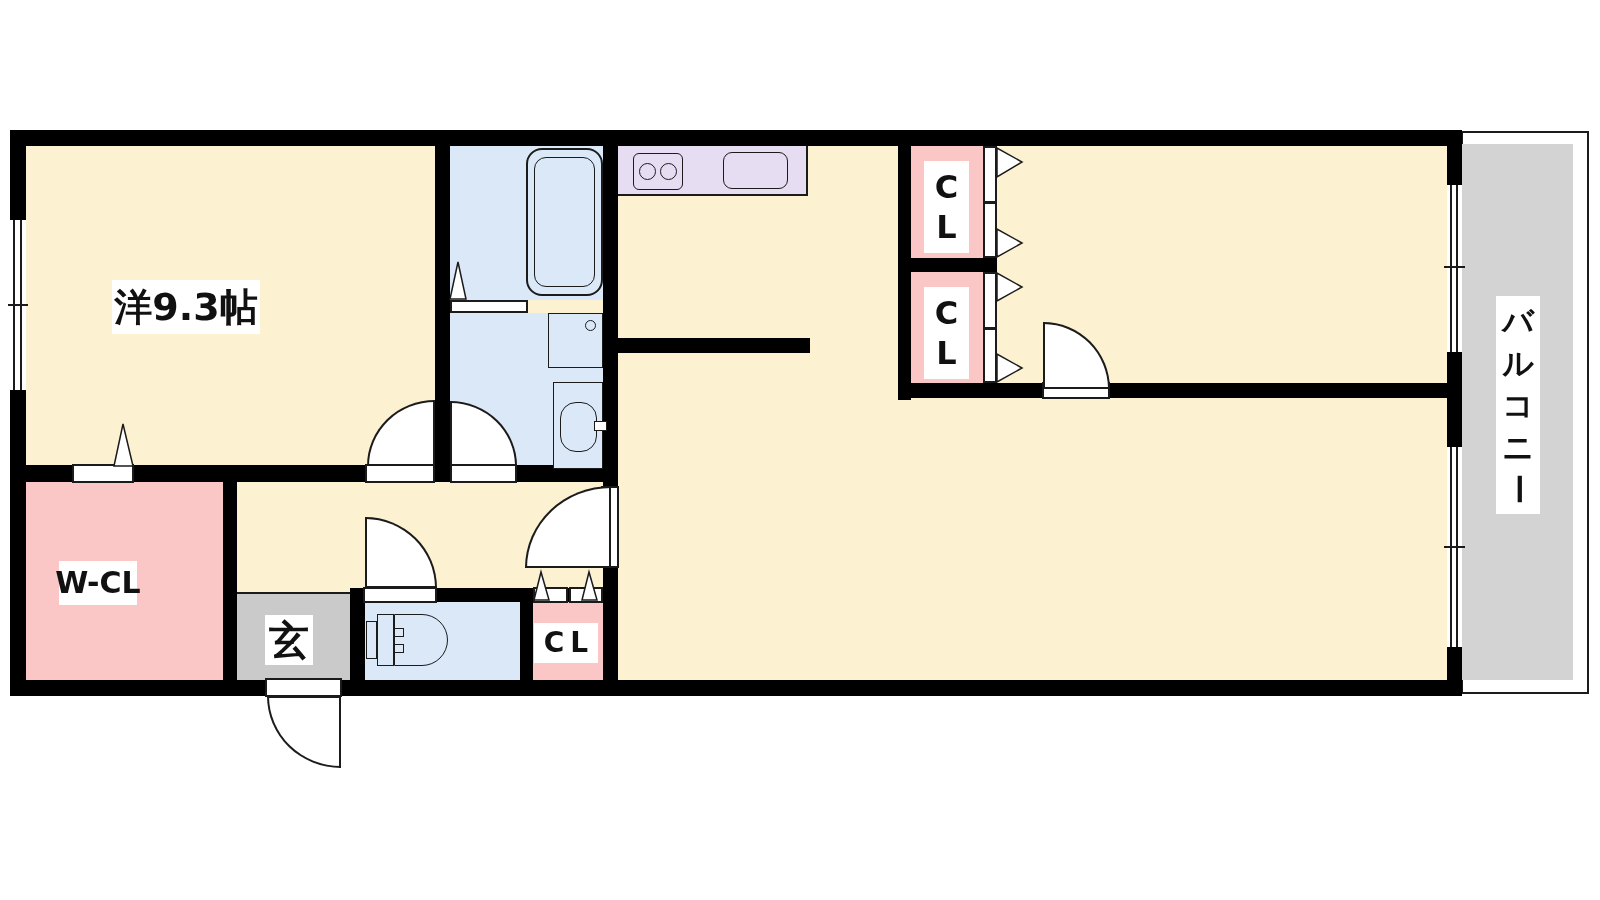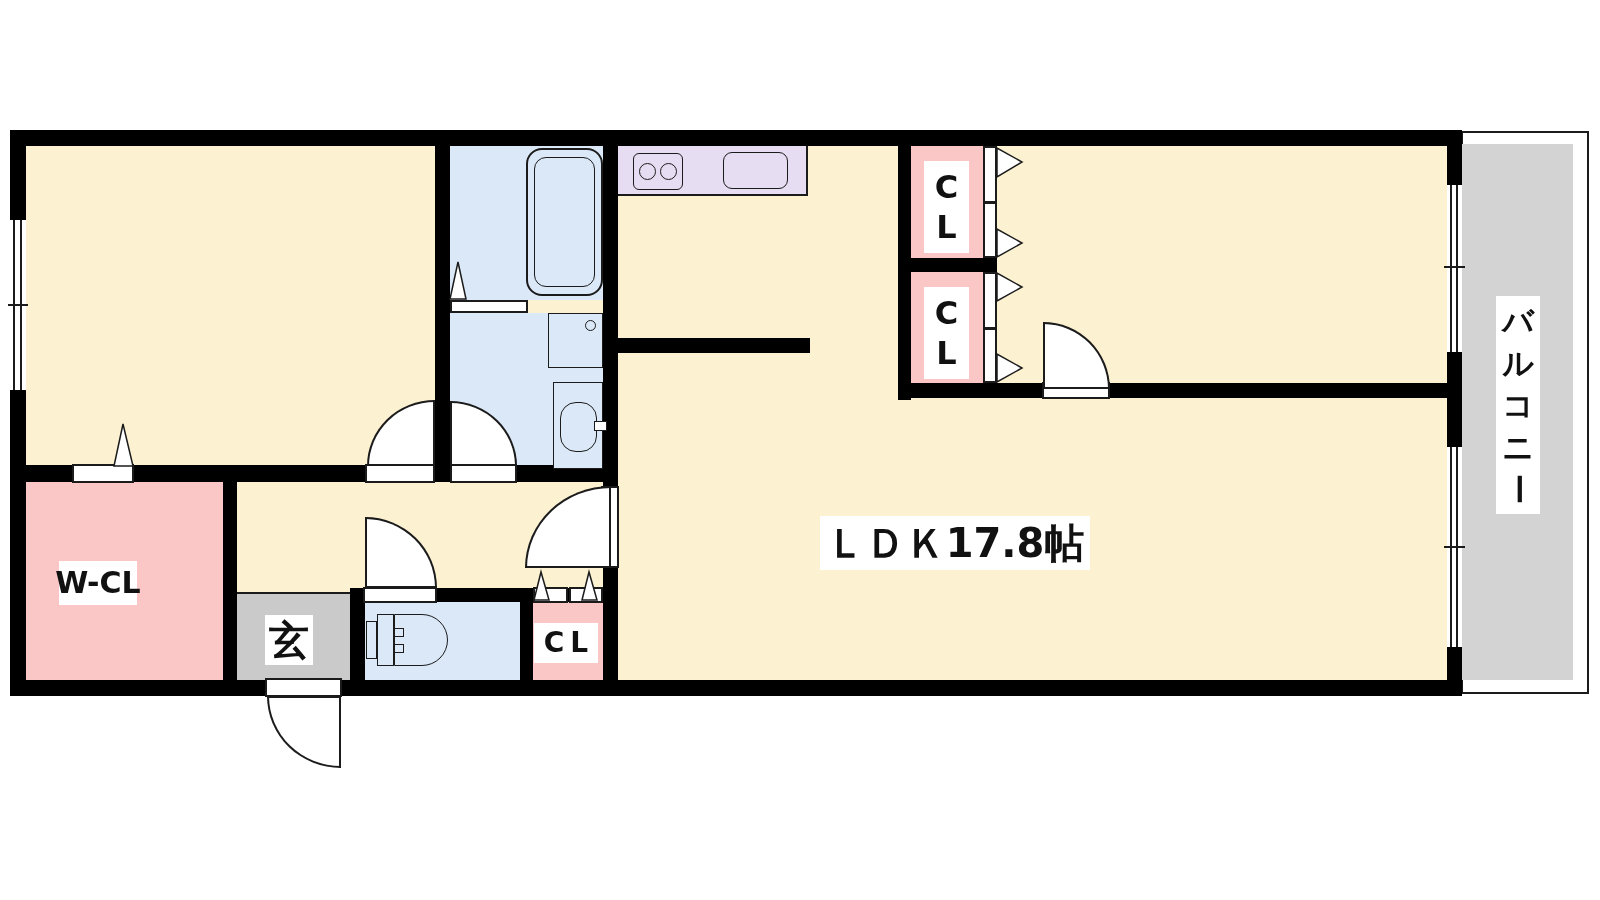--- a/index.html
+++ b/index.html
@@ -124,21 +124,21 @@
     <polygon points="114,466 133,466 123,424" fill="#ffffff" stroke="#1B1B1B" stroke-width="1.5"></polygon>
     <polygon points="450,299 466,299 458,262" fill="#ffffff" stroke="#1B1B1B" stroke-width="1.5"></polygon>
     <polygon points="534,600 549,600 541,572" fill="#ffffff" stroke="#1B1B1B" stroke-width="1.5"></polygon>
     <polygon points="582,600 597,600 589,572" fill="#ffffff" stroke="#1B1B1B" stroke-width="1.5"></polygon>
     <polygon points="997,148 997,177 1022,162" fill="#ffffff" stroke="#1B1B1B" stroke-width="1.5"></polygon>
     <polygon points="997,229 997,257 1022,243" fill="#ffffff" stroke="#1B1B1B" stroke-width="1.5"></polygon>
     <polygon points="997,273 997,301 1022,287" fill="#ffffff" stroke="#1B1B1B" stroke-width="1.5"></polygon>
     <polygon points="997,354 997,382 1022,368" fill="#ffffff" stroke="#1B1B1B" stroke-width="1.5"></polygon>
   </svg>
 
-  <div class="lbl" style="left:820px;top:516px;width:270px;height:54px;font-size:40px;">ＬＤＫ17.8帖</div>
+  <div class="lbl" style="left:112px;top:280px;width:148px;height:54px;font-size:38px;">洋9.3帖</div>
   <div class="lbl" style="left:59px;top:561px;width:78px;height:44px;font-size:30px;">W-CL</div>
   <div class="lbl" style="left:265px;top:615px;width:48px;height:50px;font-size:40px;">玄</div>
   <div class="lbl" style="left:534px;top:623px;width:64px;height:40px;font-size:28px;letter-spacing:6px;padding-left:6px;">CL</div>
 
   <div class="lbl vstack" style="left:924px;top:161px;width:45px;height:92px;font-size:32px;">
     <span>C</span>
     <span style="margin-top:8px;">L</span>
   </div>
   <div class="lbl vstack" style="left:924px;top:287px;width:45px;height:92px;font-size:32px;">
     <span>C</span>

